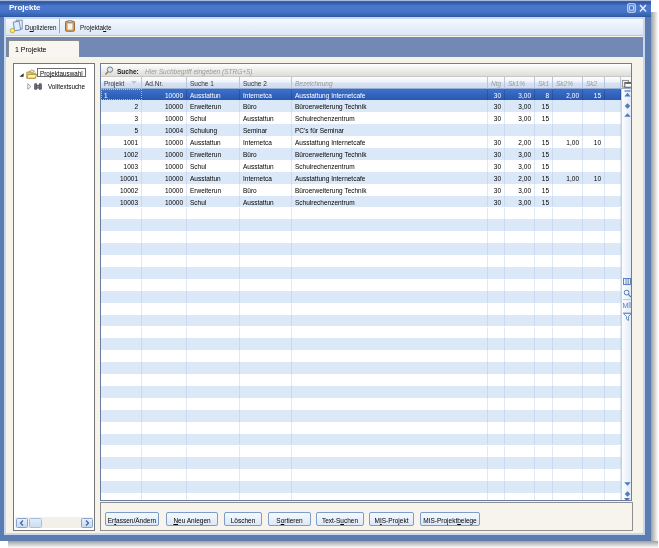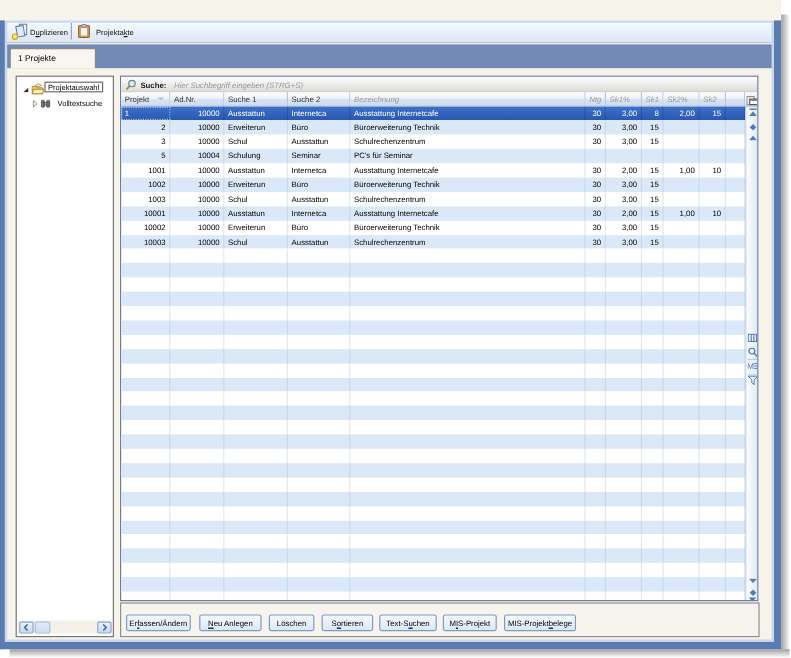--- a/index.html
+++ b/index.html
@@ -35,20 +35,30 @@
 #chooser { position:absolute; left:520px; top:13px; width:10px; height:12px; background:linear-gradient(to bottom,#fdfdfe,#cfdcf0); border-bottom:1px solid #98aed0; }
 #nav { position:absolute; left:520px; top:25px; width:10px; height:411px; background:linear-gradient(to right,#fdfdfe,#e2eaf6); border-left:1px solid #c4d3ea; }
 #btnbar { position:absolute; left:96px; top:445px; width:533px; height:29px; background:#f6f4ec; border:1px solid #8f8f8f; }
 .btn { position:absolute; top:9px; height:14px; background:linear-gradient(to bottom,#f5f9fe,#dce8f8); border:1px solid #7d9cc6; border-radius:2px; font-size:6.5px; color:#000; text-align:center; padding-top:3.5px; white-space:nowrap; }
 u { text-decoration:underline; }
 .tbtn { position:absolute; top:3px; width:12px; height:11px; }
 </style>
 </head>
 <body>
 <div id="win">
+  <div id="title">
+      <span class="txt">Projekte</span>
+    <svg class="tbtn" style="left:627px;width:9px;height:10px" viewBox="0 0 9 10">
+        <rect x="0.8" y="0.8" width="7.4" height="8.4" rx="1.2" fill="none" stroke="#d8e4f6" stroke-width="1.1"></rect>
+        <rect x="2.6" y="2.8" width="3.8" height="4.4" fill="none" stroke="#d8e4f6" stroke-width="0.9"></rect>
+      </svg>
+    <svg class="tbtn" style="left:639px;width:8px;height:10px" viewBox="0 0 8 10">
+        <path d="M1 2 L7 8.5 M7 2 L1 8.5" stroke="#e2ecfa" stroke-width="1.5"></path>
+      </svg>
+  </div>
   <div id="toolbar">
       <svg width="16" height="15" viewBox="0 0 16 15" style="position:absolute;left:5px;top:2px">
 <path d="M7.2 1.2 h6 v8.8 h-6 z" fill="#f4f7fd" stroke="#6680ab" stroke-width="0.9"></path>
 <path d="M4.2 3.2 l6 -1 1.5 8.6 -6 1 z" fill="#e2ebf9" stroke="#6680ab" stroke-width="0.9"></path>
 <circle cx="3.4" cy="11.6" r="2.2" fill="#ffe95e" stroke="#c8a81e" stroke-width="0.9"></circle>
 </svg>
       <span class="lbl" style="left:21px">D<u>u</u>plizieren</span>
 <span class="sep"></span>
 <div style="position:absolute;left:60px;top:3px;width:110px;height:14px">
         <svg width="12" height="12" viewBox="0 0 12 12" style="position:absolute;left:0px;top:0px">

